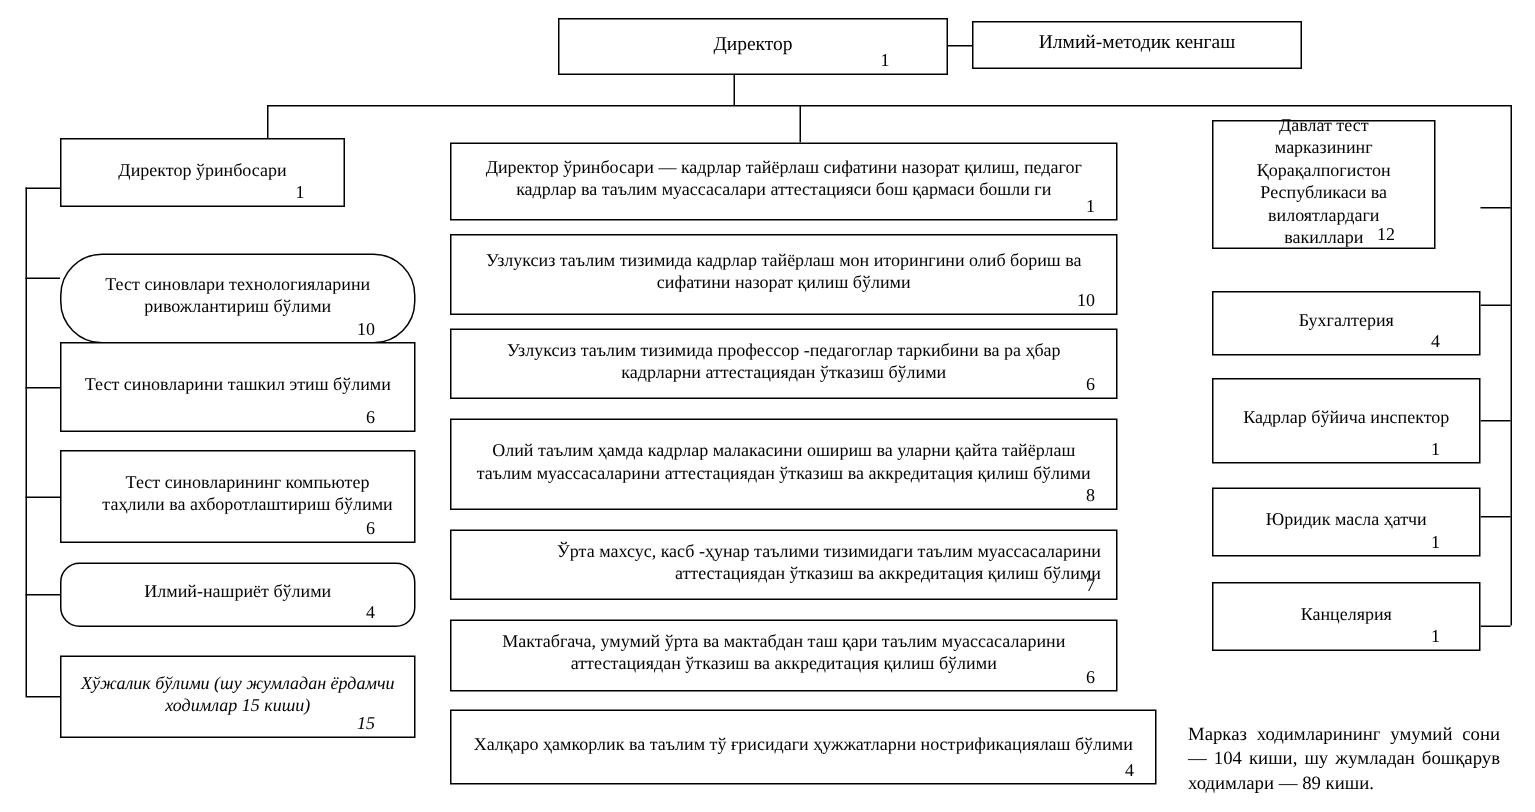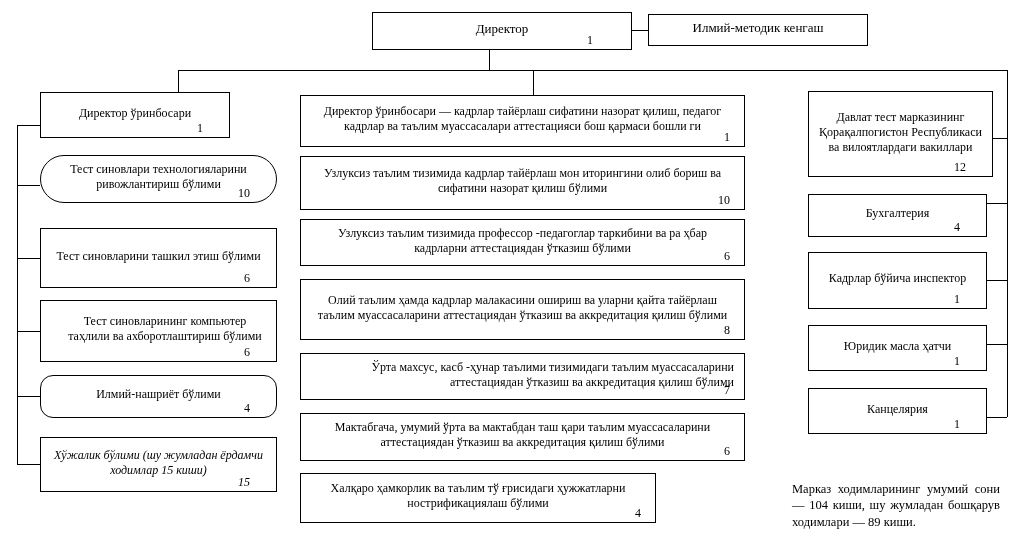--- a/index.html
+++ b/index.html
@@ -72,21 +72,21 @@
     <span class="cnt c-d">1</span>
   </div>
   <div class="box top-box" style="left:648px;top:14px;width:220px;height:32px;">
     <span>Илмий-методик кенгаш</span>
   </div>
 
   <div class="box" style="left:40px;top:92px;width:190px;height:46px;">
     <span>Директор ўринбосари</span>
     <span class="cnt c-l">1</span>
   </div>
-  <div class="box" style="left:40px;top:155px;width:237px;height:48px;border-radius:28px;">
+  <div class="box" style="left:40px;top:169px;width:237px;height:60px;border-radius:28px;">
     <span>Тест синовлари технологияларини ривожлантириш бўлими</span>
     <span class="cnt c-l">10</span>
   </div>
   <div class="box" style="left:40px;top:228px;width:237px;height:60px;">
     <span>Тест синовларини ташкил этиш бўлими</span>
     <span class="cnt c-l">6</span>
   </div>
   <div class="box" style="left:40px;top:300px;width:237px;height:62px;padding-left:23px;">
     <span>Тест синовларининг компьютер таҳлили ва ахборотлаштириш бўлими</span>
     <span class="cnt c-l">6</span>
@@ -117,26 +117,26 @@
     <span class="cnt c-m">8</span>
   </div>
   <div class="box" style="left:300px;top:353px;width:445px;height:47px;text-align:right;">
     <span>Ўрта махсус, касб -ҳунар таълими тизимидаги таълим муассасаларини аттестациядан ўтказиш ва аккредитация қилиш бўлими</span>
     <span class="cnt c-m">7</span>
   </div>
   <div class="box" style="left:300px;top:413px;width:445px;height:48px;">
     <span>Мактабгача, умумий ўрта ва мактабдан таш қари таълим муассасаларини аттестациядан ўтказиш ва аккредитация қилиш бўлими</span>
     <span class="cnt c-m">6</span>
   </div>
-  <div class="box" style="left:300px;top:473px;width:356px;height:50px;">
+  <div class="box" style="left:300px;top:473px;width:471px;height:50px;">
     <span>Халқаро ҳамкорлик ва таълим тў ғрисидаги ҳужжатларни нострификациялаш бўлими</span>
     <span class="cnt c-m">4</span>
   </div>
 
-  <div class="box" style="left:808px;top:91px;width:185px;height:86px;align-items:center;">
+  <div class="box" style="left:808px;top:80px;width:149px;height:86px;align-items:center;">
     <span>Давлат тест марказининг Қорақалпогистон Республикаси ва вилоятлардаги вакиллари</span>
     <span class="cnt c-r">12</span>
   </div>
   <div class="box" style="left:808px;top:194px;width:179px;height:43px;">
     <span>Бухгалтерия</span>
     <span class="cnt c-r">4</span>
   </div>
   <div class="box" style="left:808px;top:252px;width:179px;height:57px;">
     <span>Кадрлар бўйича инспектор</span>
     <span class="cnt c-r">1</span>

